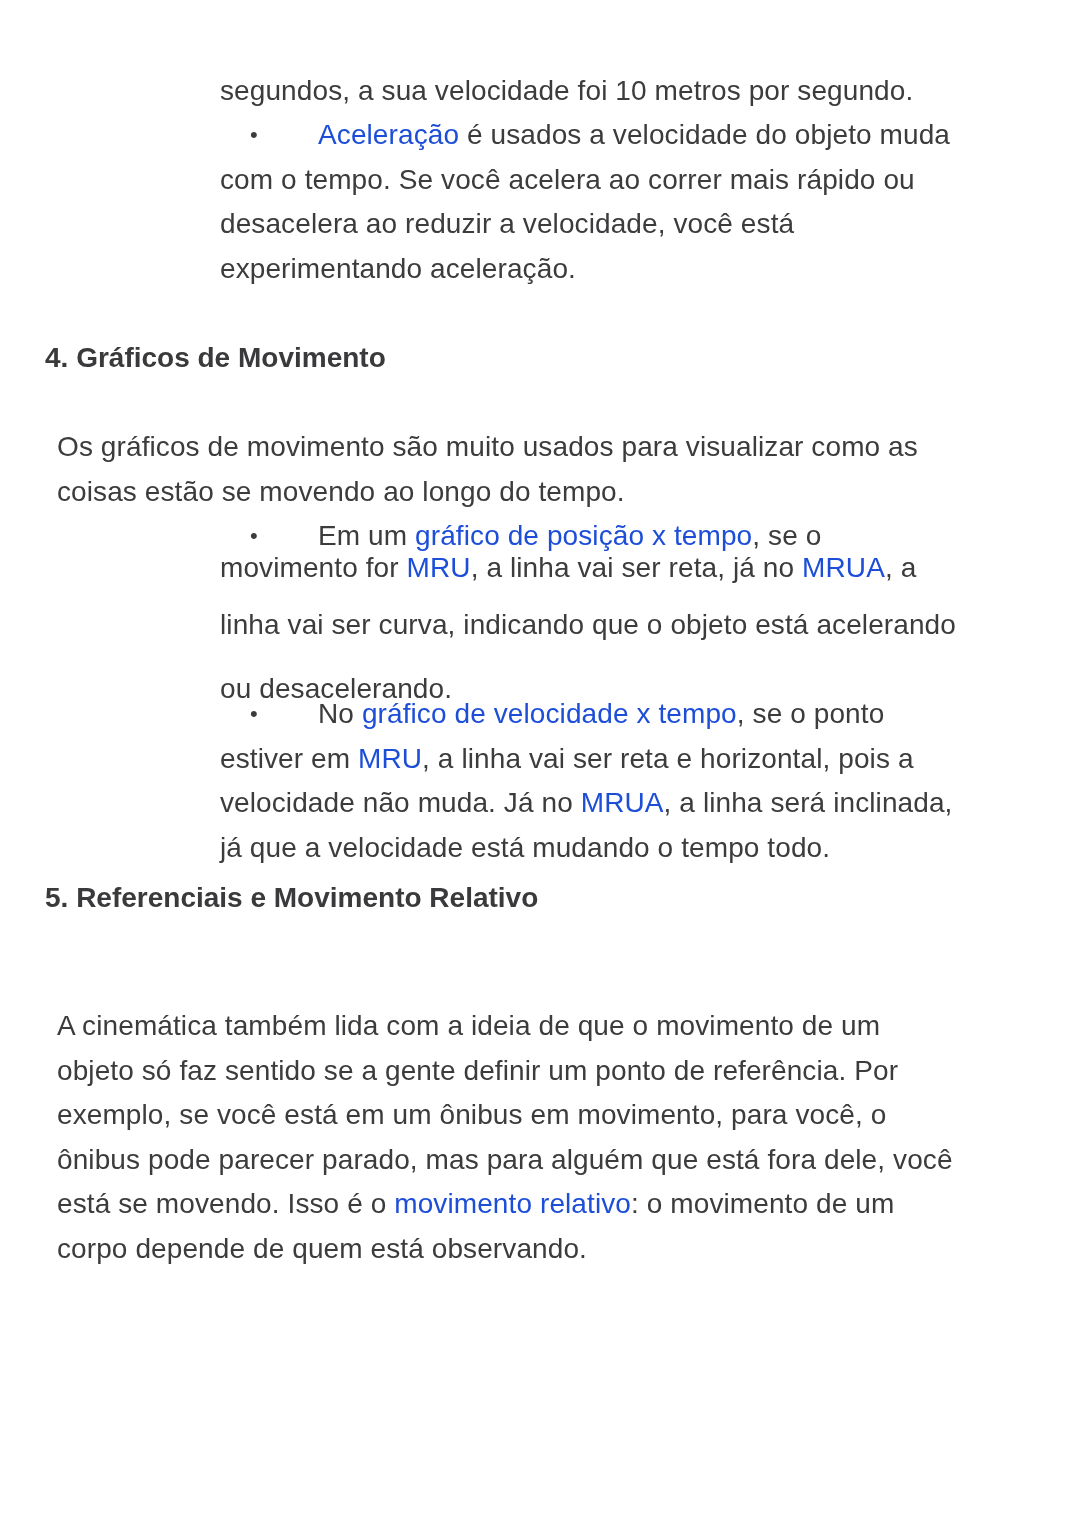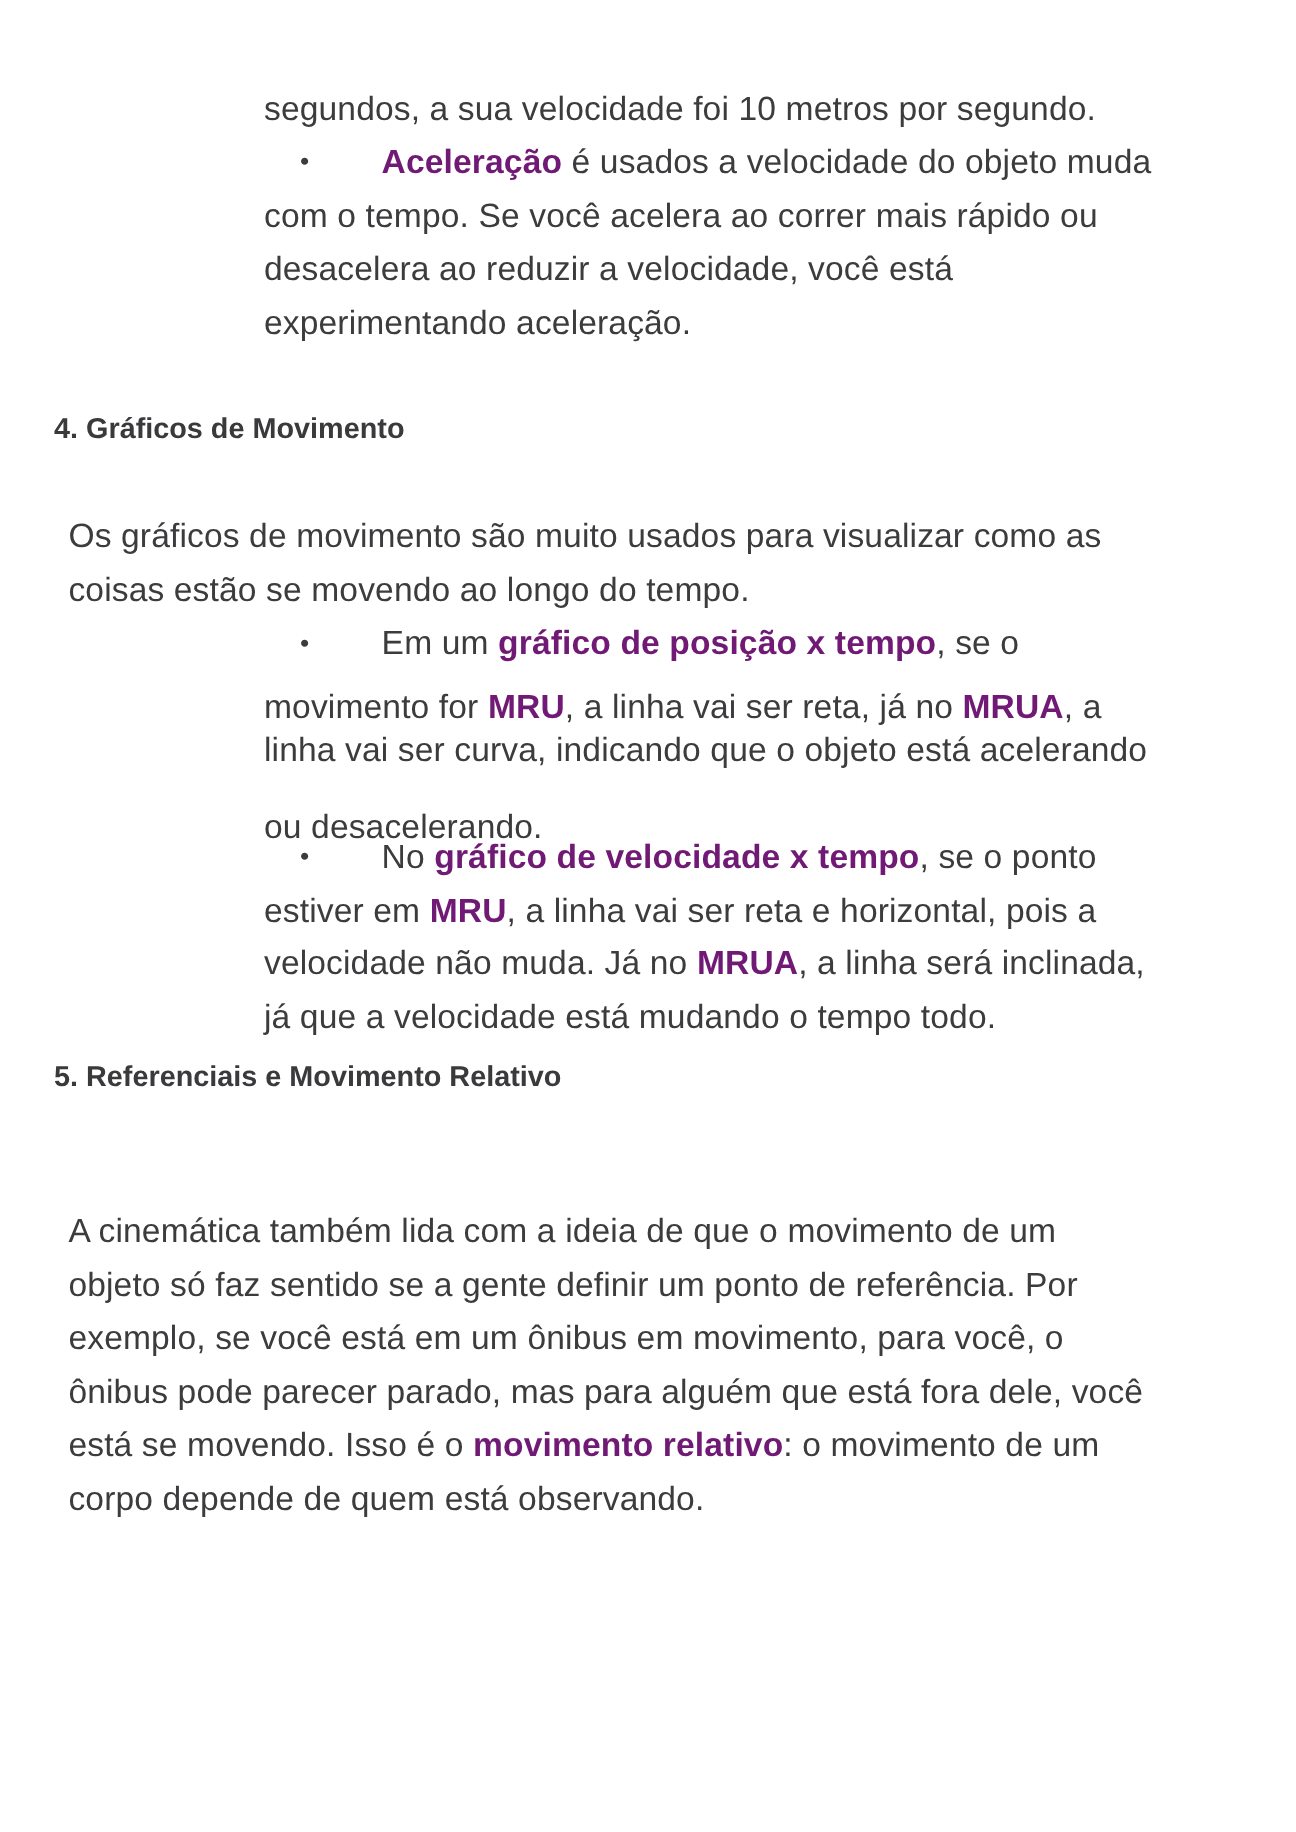--- a/index.html
+++ b/index.html
@@ -27,28 +27,28 @@
     .l-cont { left: 220px; }
     .l-bullet-text { left: 318px; }
     .bullet {
       position: absolute;
       left: 250px;
       line-height: 44px;
       font-size: 22px;
       color: #3c3c3e;
     }
     b, .b {
-      font-weight: 700;
-      color: #701a75;
+      font-weight: 400;
+      color: #1d4ed8;
     }
     .heading {
       position: absolute;
       left: 45px;
       font-weight: 700;
-      font-size: 24px;
+      font-size: 28px;
       line-height: 44px;
       color: #3a3a3c;
       white-space: nowrap;
     }
   </style>
 </head>
 <body>
 
 <div>
 
@@ -64,21 +64,21 @@
 
   <div>
     <h2 class="heading" style="top:336px; margin:0;">4. Gráficos de Movimento</h2>
 
     <div class="line l-para" style="top:425px">Os gráficos de movimento são muito usados para visualizar como as</div>
     <div class="line l-para" style="top:470px">coisas estão se movendo ao longo do tempo.</div>
 
     <div>
       <span class="bullet" style="top:514px">•</span>
       <div class="line l-bullet-text" style="top:514px"><span>Em um </span><b>gráfico de posição x tempo</b><span>, se o</span></div>
-      <div class="line l-cont" style="top:567px"><span>movimento for </span><b>MRU</b><span>, a linha vai ser reta, já no </span><b>MRUA</b><span>, a</span></div>
+      <div class="line l-cont" style="top:546px"><span>movimento for </span><b>MRU</b><span>, a linha vai ser reta, já no </span><b>MRUA</b><span>, a</span></div>
       <div class="line l-cont" style="top:603px">linha vai ser curva, indicando que o objeto está acelerando</div>
       <div class="line l-cont" style="top:667px">ou desacelerando.</div>
     </div>
 
     <div>
       <span class="bullet" style="top:692px">•</span>
       <div class="line l-bullet-text" style="top:692px"><span>No </span><b>gráfico de velocidade x tempo</b><span>, se o ponto</span></div>
       <div class="line l-cont" style="top:737px"><span>estiver em </span><b>MRU</b><span>, a linha vai ser reta e horizontal, pois a</span></div>
       <div class="line l-cont" style="top:781px"><span>velocidade não muda. Já no </span><b>MRUA</b><span>, a linha será inclinada,</span></div>
       <div class="line l-cont" style="top:826px">já que a velocidade está mudando o tempo todo.</div>

